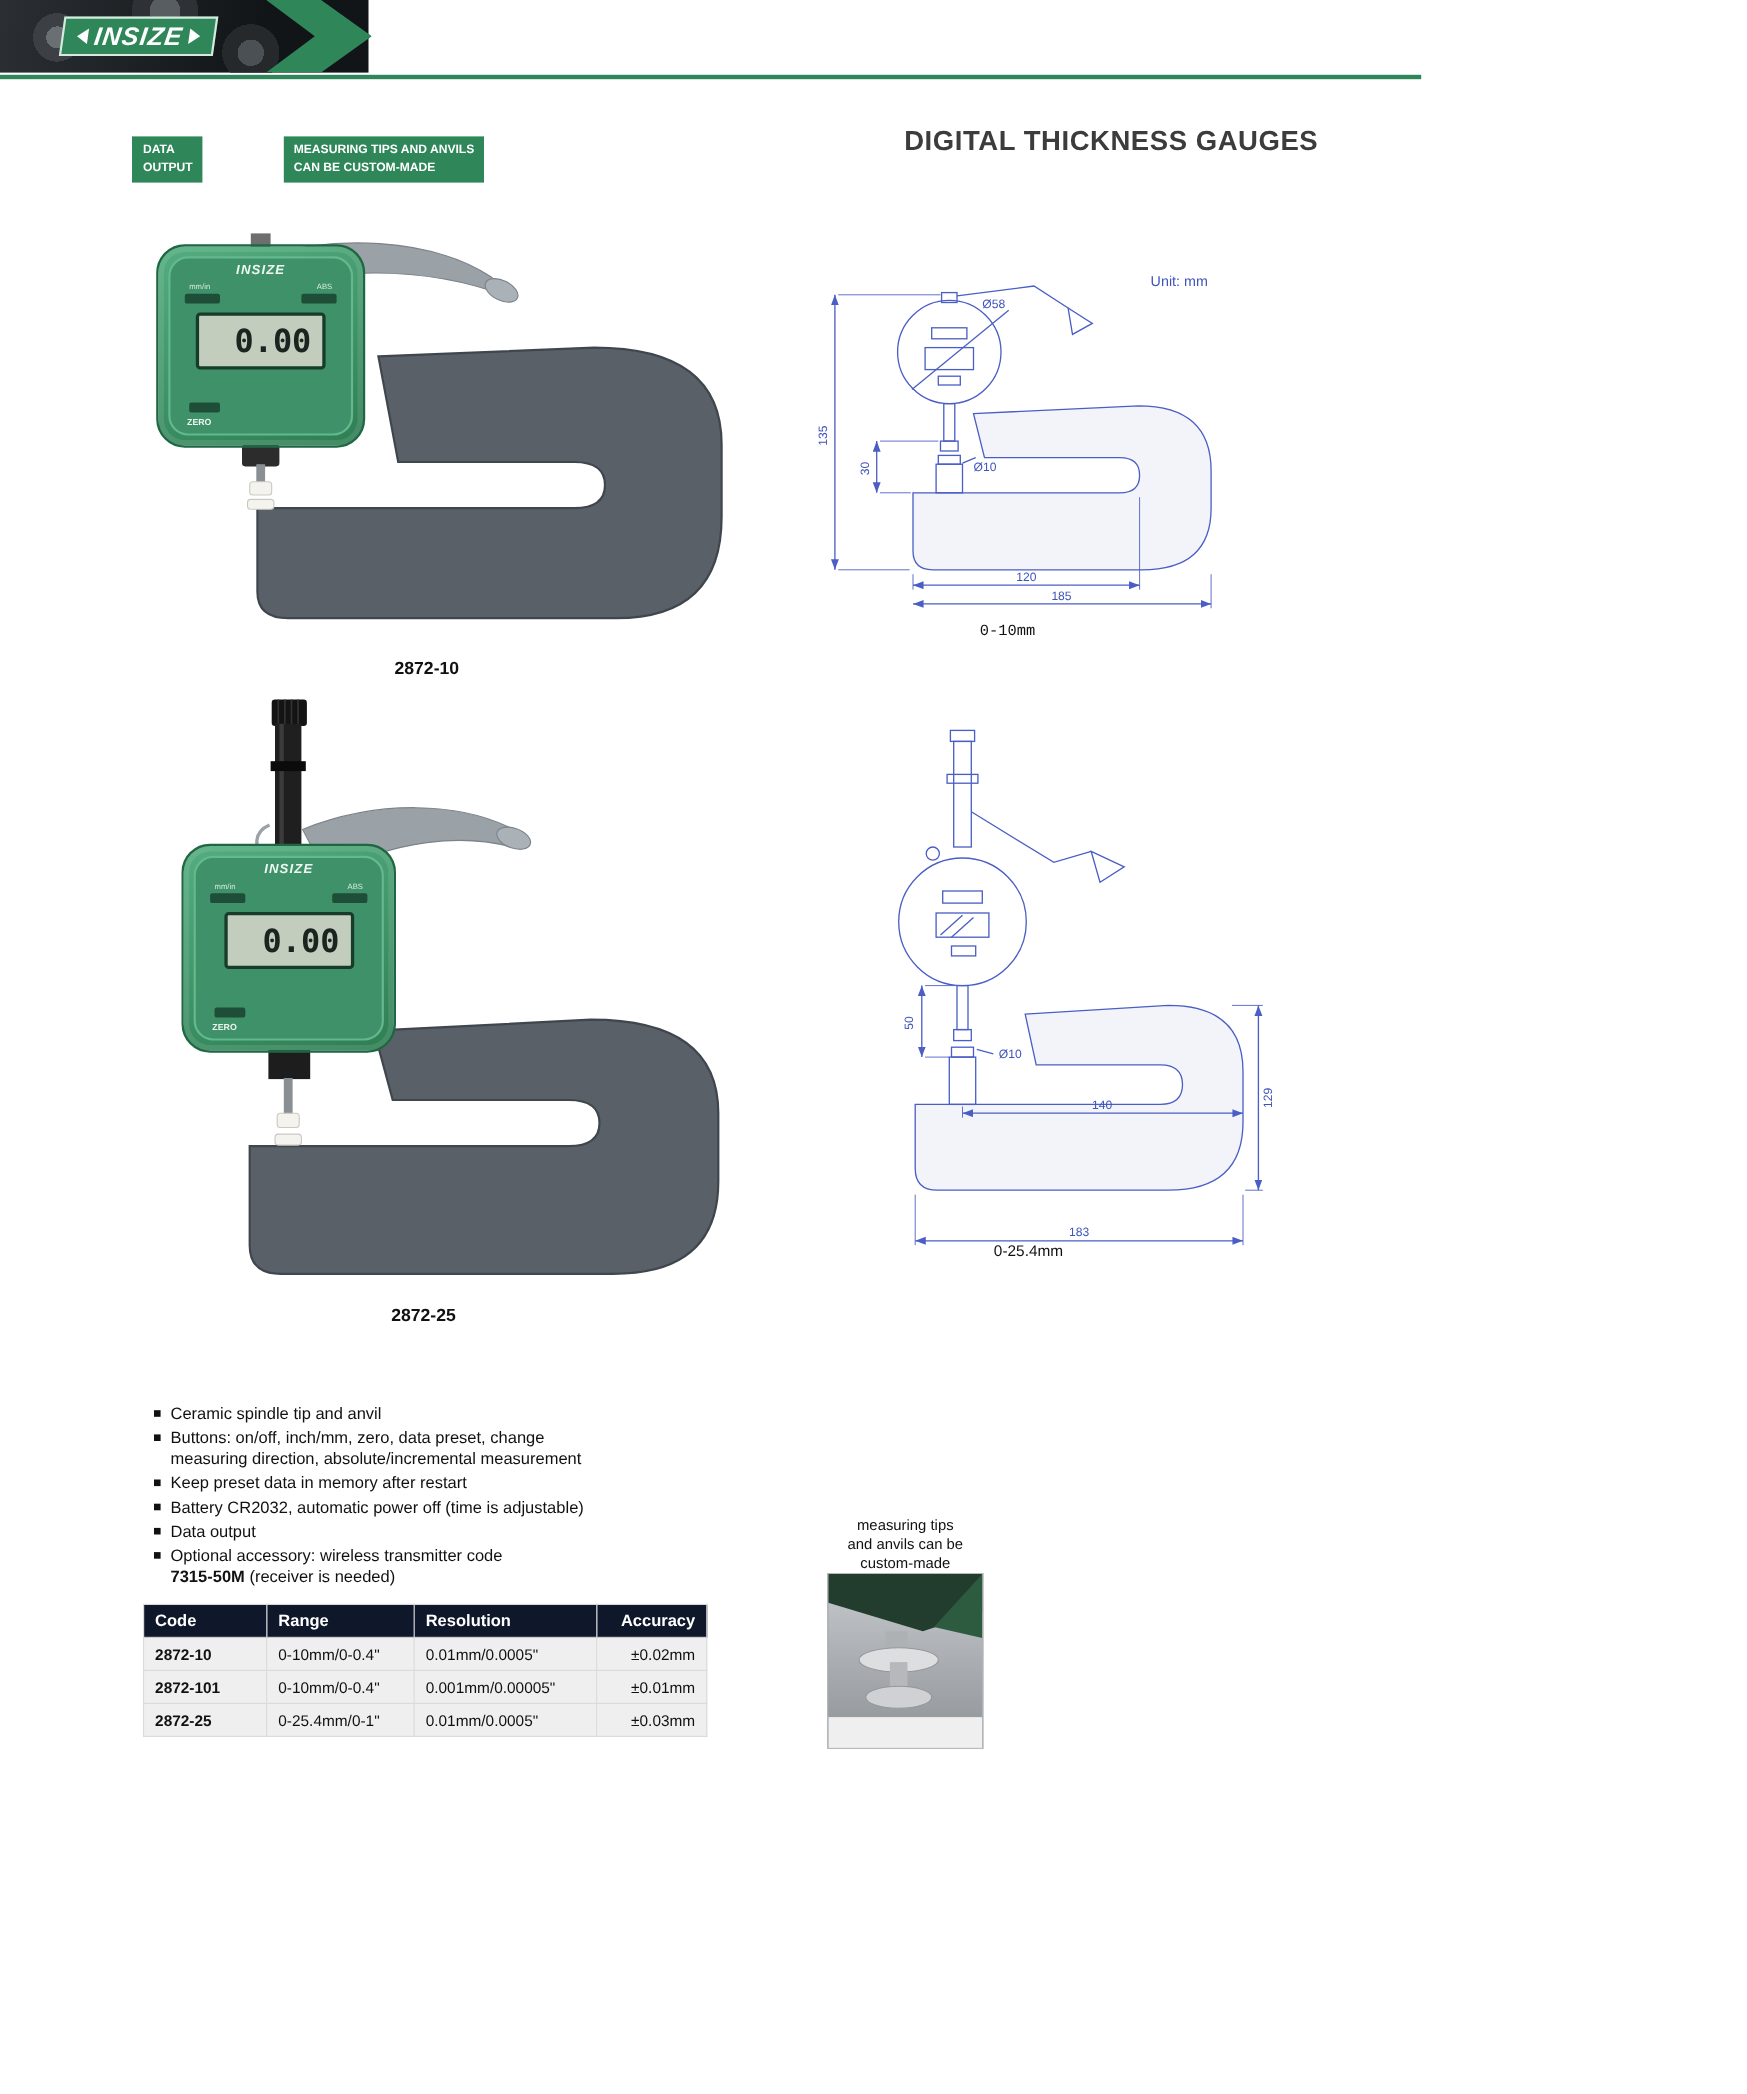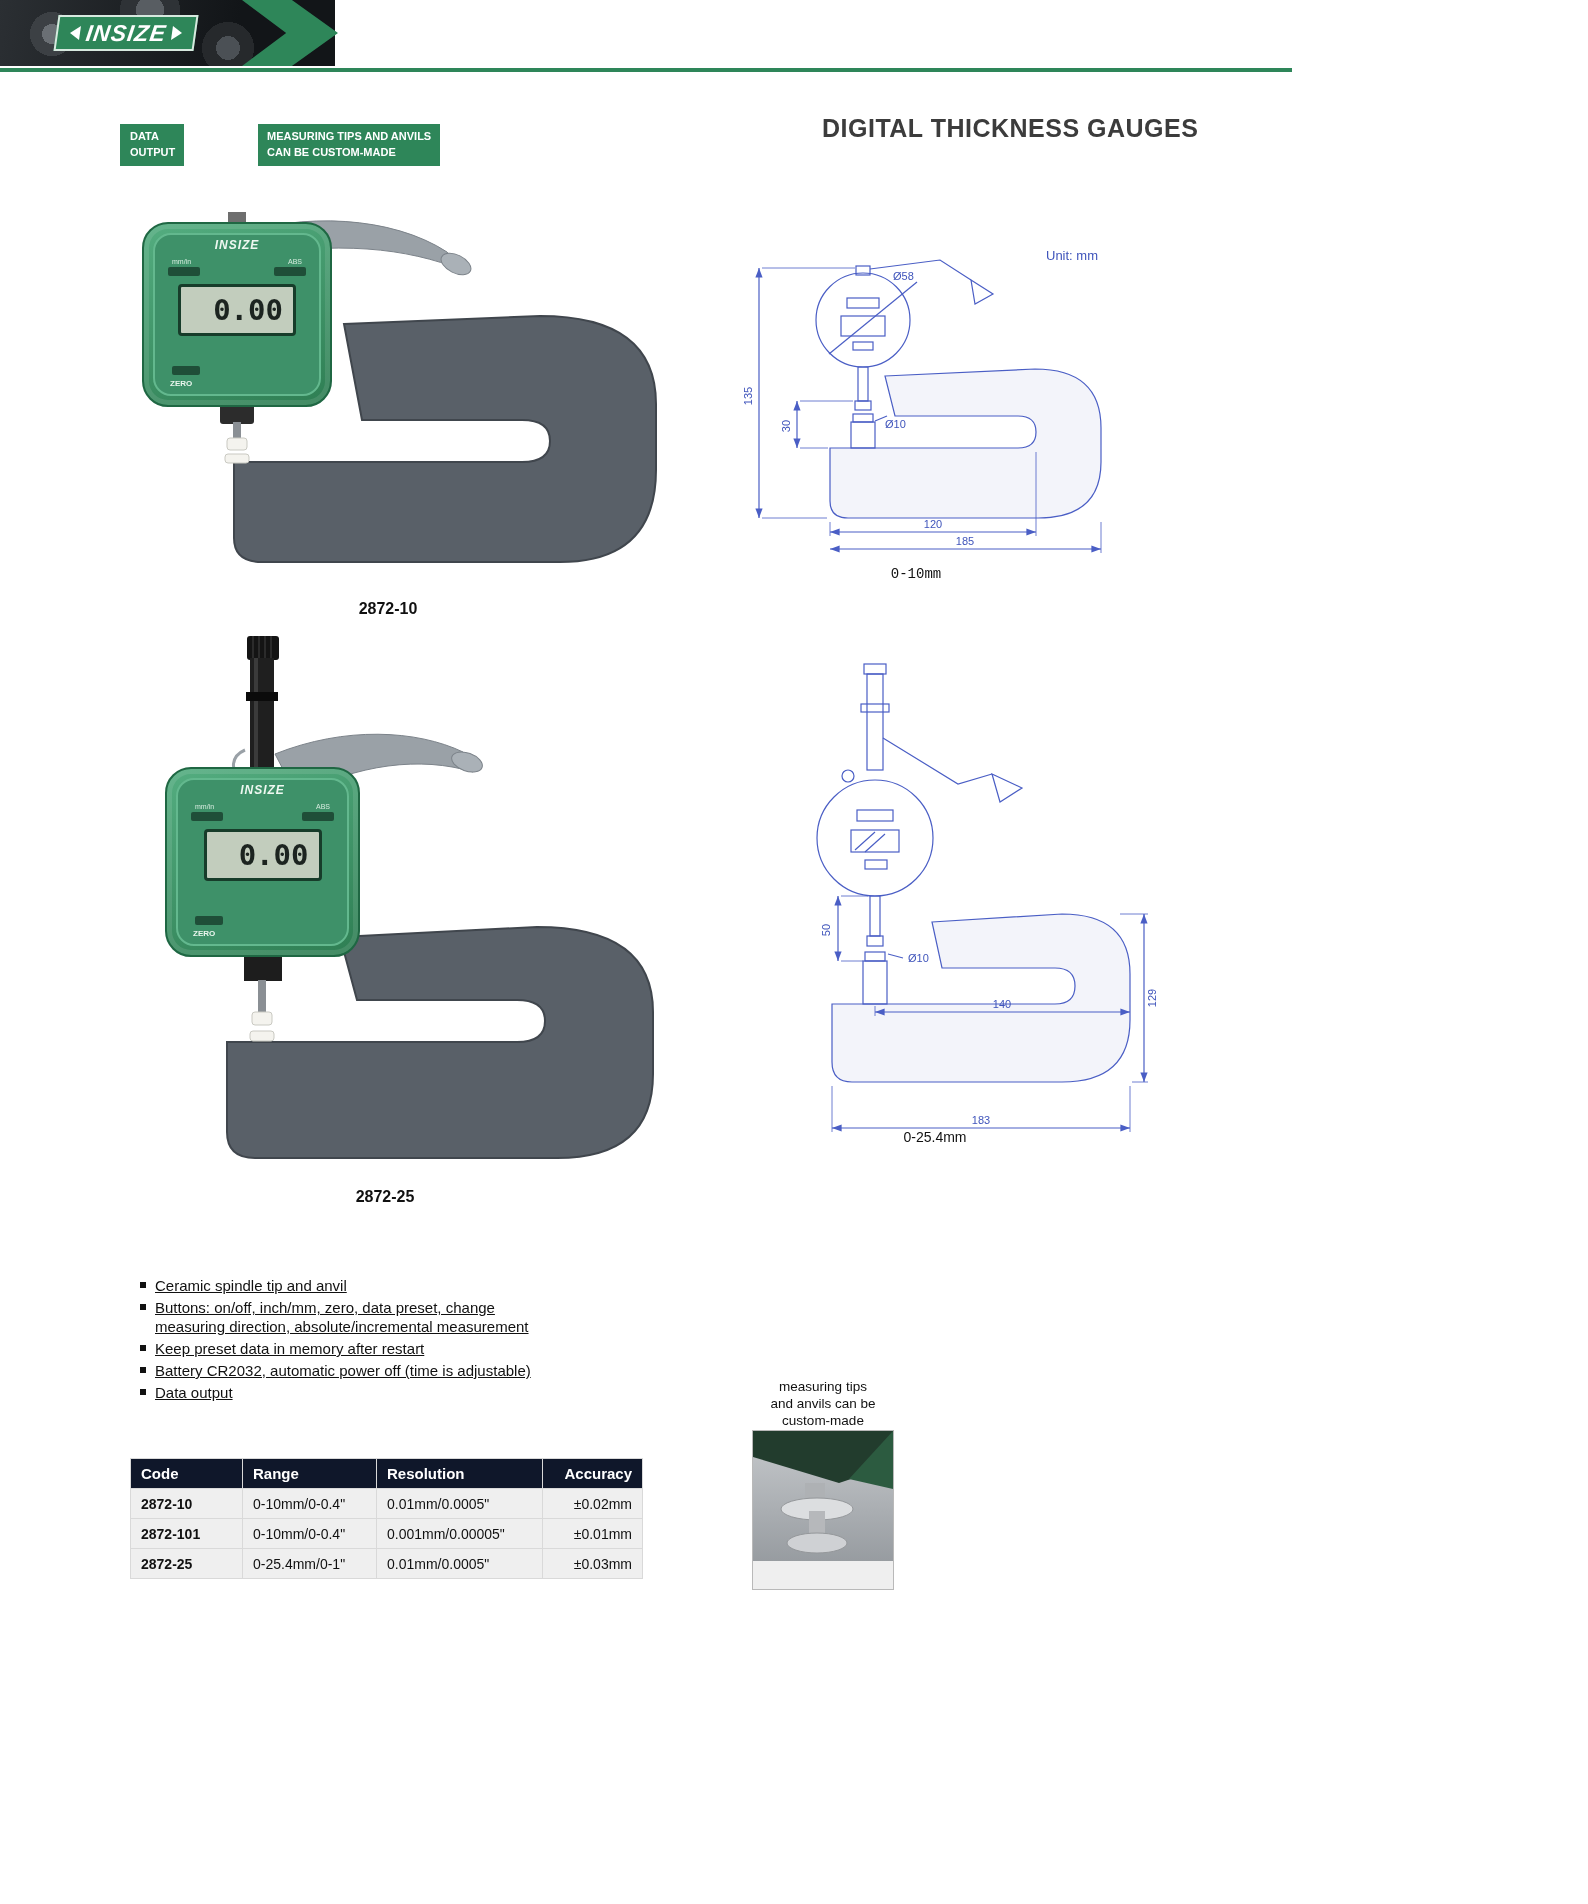--- a/index.html
+++ b/index.html
@@ -63,21 +63,21 @@
   .dim text, text.dim { fill:#3f54bb; font-size:11px; font-family:"Liberation Sans", sans-serif; }
   .dcap { font-size:14px; color:#111; text-align:center; }
   .dcap1 { left:721px; top:566px; width:390px;font-family:Liberation Mono, monospace; }
   .dcap2 { left:700px; top:1129px; width:470px; }
 
   
   .features { left:138px; top:1276px; width:510px; list-style:none; }
   .features li { position:relative; padding-left:17px; font-size:15px; line-height:19px;
                  margin-bottom:3px; color:#111; }
   .features li::before { content:""; position:absolute; left:2px; top:6px; width:6px; height:6px; background:#111; }
-  .feat-text { white-space:pre-line;text-decoration:underline; }
+  .feat-text { white-space:pre-line; }
 
   
   .tips-cap { left:748px; top:1378px; width:150px; text-align:center; font-size:13.5px;
               line-height:17px; white-space:pre-line; color:#111; }
   .tips-photo { left:752px; top:1430px; width:142px; height:160px; border:1px solid #b9b9b9; background:#9aa0a5; }
 
   
   .spec { position:absolute; left:130px; top:1458px; border-collapse:collapse; }
   .spec th { background:#0f172a; color:#fff; font-size:15px; font-weight:bold; text-align:left;
              padding:6px 10px; border:1px solid #d9d9d9; height:30px; }
@@ -255,20 +255,24 @@
   </svg>
   <div class="abs dcap dcap2">0-25.4mm</div>
 
   <ul class="abs features">
     <li><span class="feat-text">Ceramic spindle tip and anvil</span></li>
     <li><span class="feat-text">Buttons: on/off, inch/mm, zero, data preset, change
 measuring direction, absolute/incremental measurement</span></li>
     <li><span class="feat-text">Keep preset data in memory after restart</span></li>
     <li><span class="feat-text">Battery CR2032, automatic power off (time is adjustable)</span></li>
     <li><span class="feat-text">Data output</span></li>
+    <li>
+      <span class="feat-text">Optional accessory: wireless transmitter code</span><br>
+      <b>7315-50M</b><span> (receiver is needed)</span>
+    </li>
   </ul>
 
   <div class="abs tips-cap">measuring tips
 and anvils can be
 custom-made</div>
   <div class="abs tips-photo">
     <svg width="140" height="158" viewBox="0 0 140 158">
       <defs>
         <linearGradient id="tg" x1="0" y1="0" x2="0" y2="1">
           <stop offset="0" stop-color="#c7cacd"></stop>

